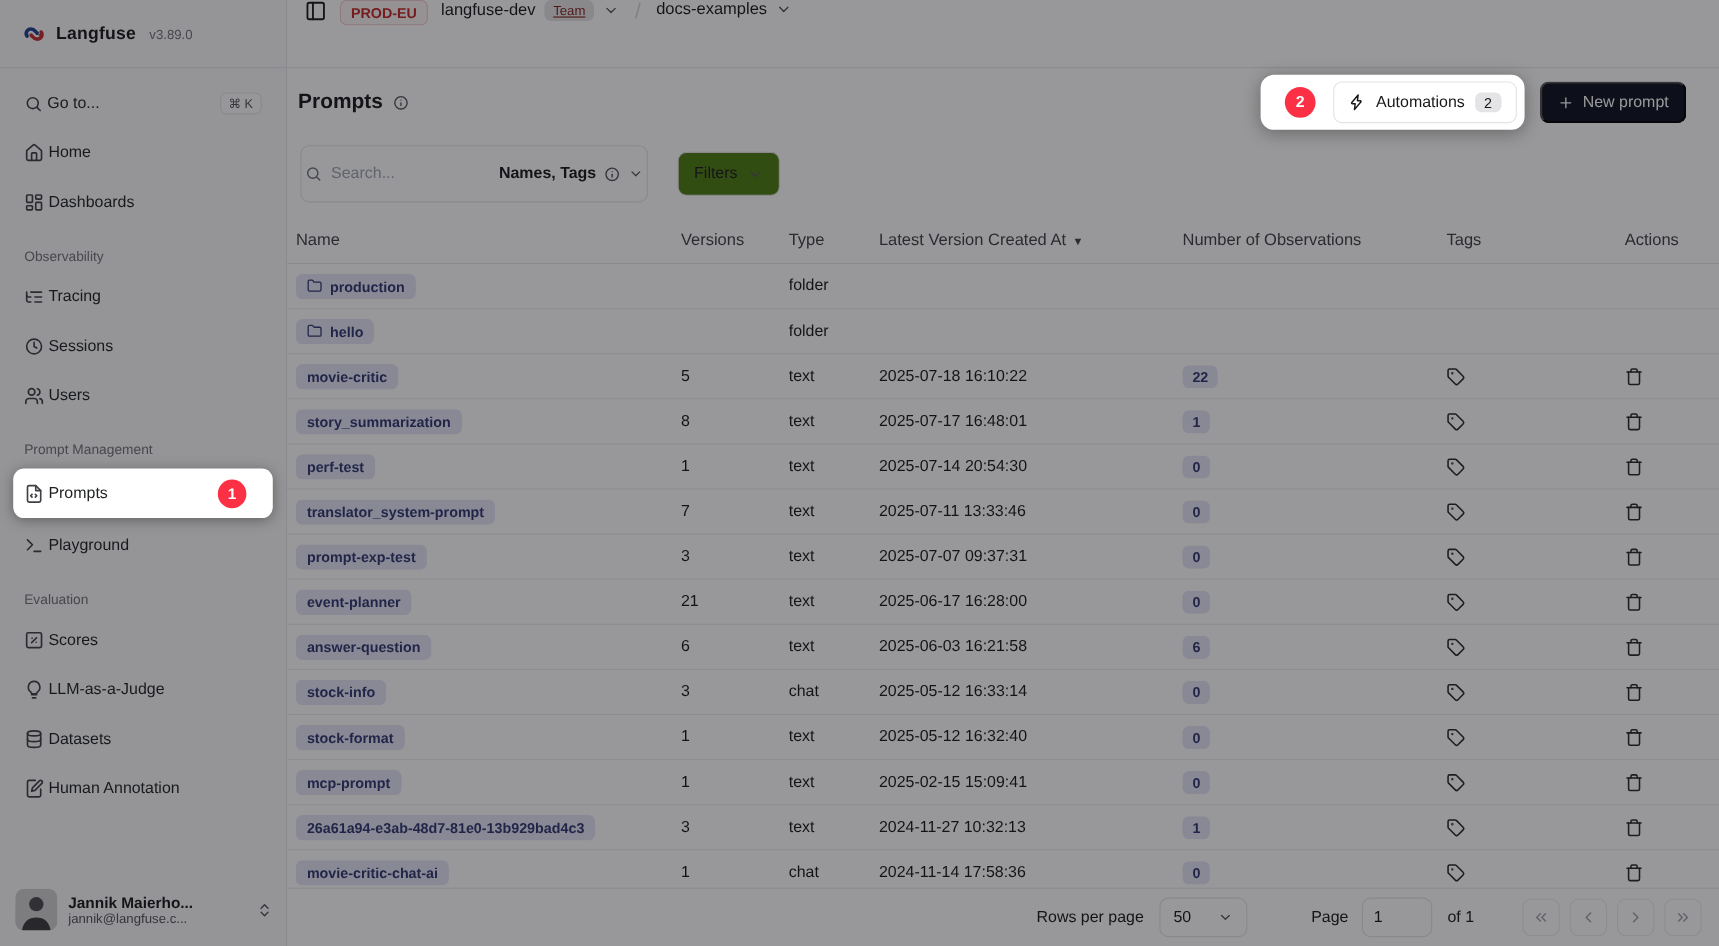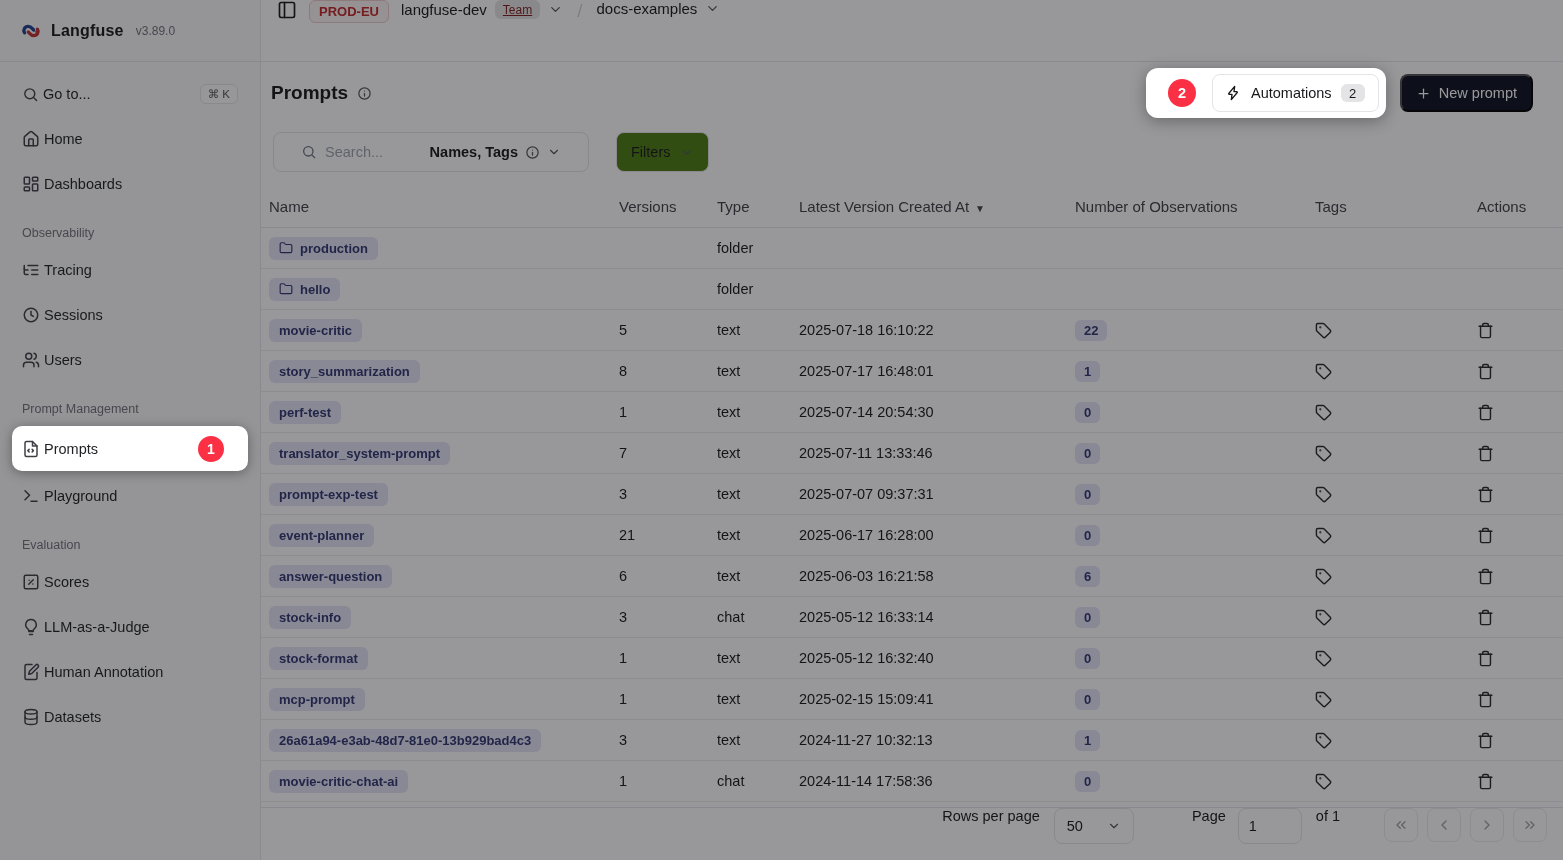--- a/index.html
+++ b/index.html
@@ -41,39 +41,39 @@
   .page-title { font-size:19px; font-weight:700; color:#18181b; }
   .title-info { margin-left:9px; color:#52525b; }
   .ph-spacer { flex:1; }
   .callout { position:relative; z-index:50; display:flex; align-items:center; gap:16px; background:#fff; border-radius:12px; padding:6px 7px 6px 6px; box-shadow:0 3px 16px rgba(0,0,0,.32); }
   .callout .red-badge { width:28px; height:28px; margin-left:16px; font-size:14.5px; }
   .btn-automations { display:flex; align-items:center; gap:9px; height:38px; padding:0 13px; border:1px solid #e4e4e7; border-radius:8px; background:#fff; font-size:14.5px; font-weight:500; color:#18181b; cursor:default; }
   .count-badge { background:#e4e4e7; border-radius:6px; padding:1.5px 8.5px; font-size:13px; color:#18181b; }
   .btn-new { display:flex; align-items:center; gap:8px; height:38px; padding:0 14px; background:#0b101f; color:#fff; border-radius:8px; font-size:14.5px; font-weight:500; margin-left:14px; cursor:default; }
 
   .toolbar { display:flex; align-items:center; padding:8px 12px 14px; flex:none; }
-  .searchbox { display:flex; align-items:center; gap:8px; height:40px; width:316px; border:1px solid #e4e4e7; border-radius:8px; padding:0 27px; color:#6b7280; }
+  .searchbox { display:flex; align-items:center; gap:8px; height:52px; width:316px; border:1px solid #e4e4e7; border-radius:8px; padding:0 3px; color:#6b7280; }
   .searchbox input { border:none; outline:none; flex:1; min-width:0; font-size:14.5px; color:#18181b; font-family:inherit; background:transparent; }
   .searchbox input::placeholder { color:#9ca3af; }
   .scope-btn { display:flex; align-items:center; gap:7px; font-size:14.5px; font-weight:600; color:#18181b; cursor:default; flex:none; }
   .scope-btn .svg-icon { color:#52525b; }
   .btn-filters { display:flex; align-items:center; gap:9px; height:40px; padding:0 14px; margin-left:27px; border:1px solid #e4e4e7; border-radius:8px; background:#4d7c0f; font-size:14.5px; font-weight:500; color:#18181b; cursor:default; }
 
   .table { flex:1; overflow:hidden; }
   .thead, .trow { display:grid; grid-template-columns:350px 98px 82px 276px 240px 162px 1fr; align-items:center; }
   .thead { height:42px; border-bottom:1px solid #e5e7eb; color:#3f3f46; font-size:15px; font-weight:500; }
   .cell { padding-left:8px; white-space:nowrap; overflow:hidden; }
   .sort-ind { font-size:10px; margin-left:6px; color:#3f3f46; }
   .trow { height:41px; border-bottom:1px solid #ebebee; font-size:14.5px; color:#18181b; }
   .pill { display:inline-flex; align-items:center; gap:7px; background:#e3e4f7; color:#30366f; font-weight:700; font-size:13px; border-radius:6px; padding:4px 10px; max-width:334px; overflow:hidden; white-space:nowrap; }
   .pill .svg-icon { color:#30366f; }
   .obs { padding:3px 9px; }
   .icon-cell { color:#27272a; display:flex; align-items:center; }
 
-  .footer { height:53px; border-top:1px solid #e5e7eb; display:flex; align-items:flex-start; justify-content:flex-end; padding:0 16px; font-size:14.5px; color:#18181b; flex:none; }
+  .footer { height:53px; border-top:1px solid #e5e7eb; display:flex; align-items:center; justify-content:flex-end; padding:0 16px; font-size:14.5px; color:#18181b; flex:none; }
   .select-box { display:flex; align-items:center; gap:24px; border:1px solid #e4e4e7; border-radius:8px; height:36px; padding:0 12px; margin-left:14px; color:#18181b; }
   .select-box .svg-icon { color:#52525b; }
   .page-label { margin-left:58px; }
   .page-input { width:64px; height:36px; border:1px solid #e4e4e7; border-radius:8px; padding:0 10px; font-size:14.5px; color:#18181b; margin-left:12px; font-family:inherit; outline:none; }
   .of-label { margin-left:14px; }
   .pager { display:flex; gap:9px; margin-left:44px; }
   .pg-btn { width:34px; height:34px; border:1px solid #ebebee; border-radius:8px; display:flex; align-items:center; justify-content:center; color:#a1a1aa; background:#fff; }
 
   .svg-icon { display:block; flex:none; }
 </style>
@@ -181,36 +181,55 @@
           <div class="nav-item">
             <svg viewBox="0 0 24 24" width="18" height="18" fill="none" stroke="currentColor" stroke-width="2" stroke-linecap="round" stroke-linejoin="round" class="svg-icon">
               <path d="M9 18h6"></path>
               <path d="M10 22h4"></path>
               <path d="M12 2a7 7 0 0 0-4.2 12.6c.7.6 1.2 1.5 1.2 2.4h6c0-.9.5-1.8 1.2-2.4A7 7 0 0 0 12 2z"></path>
             </svg>
             <span class="nav-label">LLM-as-a-Judge</span>
           </div>
           <div class="nav-item">
             <svg viewBox="0 0 24 24" width="18" height="18" fill="none" stroke="currentColor" stroke-width="2" stroke-linecap="round" stroke-linejoin="round" class="svg-icon">
-              <path d="M13.4 2H6a2 2 0 0 0-2 2v16a2 2 0 0 0 2 2h12a2 2 0 0 0 2-2v-7.4"></path>
-              <path d="M18.4 2.6a2.1 2.1 0 0 1 3 3L13 14l-4 1 1-4z"></path>
-            </svg>
-            <span class="nav-label">Human Annotation</span>
-          </div>
-          <div class="nav-item">
-            <svg viewBox="0 0 24 24" width="18" height="18" fill="none" stroke="currentColor" stroke-width="2" stroke-linecap="round" stroke-linejoin="round" class="svg-icon">
               <ellipse cx="12" cy="5" rx="8" ry="3"></ellipse>
               <path d="M4 5v14c0 1.66 3.58 3 8 3s8-1.34 8-3V5"></path>
               <path d="M4 12c0 1.66 3.58 3 8 3s8-1.34 8-3"></path>
             </svg>
             <span class="nav-label">Datasets</span>
           </div>
+          <div class="nav-item">
+            <svg viewBox="0 0 24 24" width="18" height="18" fill="none" stroke="currentColor" stroke-width="2" stroke-linecap="round" stroke-linejoin="round" class="svg-icon">
+              <path d="M13.4 2H6a2 2 0 0 0-2 2v16a2 2 0 0 0 2 2h12a2 2 0 0 0 2-2v-7.4"></path>
+              <path d="M18.4 2.6a2.1 2.1 0 0 1 3 3L13 14l-4 1 1-4z"></path>
+            </svg>
+            <span class="nav-label">Human Annotation</span>
+          </div>
         </div>
     </nav>
 
+    <div class="user-row">
+      <div class="avatar">
+        <svg width="38" height="38" viewBox="0 0 38 38">
+          <rect width="38" height="38" fill="#cfcfd2"></rect>
+          <circle cx="19" cy="14" r="6.5" fill="#4a4a4e"></circle>
+          <path d="M6 38c1-8 6-12 13-12s12 4 13 12z" fill="#3a3a3e"></path>
+        </svg>
+      </div>
+      <div class="user-meta">
+        <div class="user-name">Jannik Maierho...</div>
+        <div class="user-email">jannik@langfuse.c...</div>
+      </div>
+      <span class="svg-icon" id="user-chevrons" style="color:#52525b">
+          <svg viewBox="0 0 24 24" width="15" height="15" fill="none" stroke="currentColor" stroke-width="2" stroke-linecap="round" stroke-linejoin="round" class="svg-icon">
+            <path d="m7 15 5 5 5-5"></path>
+            <path d="m7 9 5-5 5 5"></path>
+          </svg>
+        </span>
+    </div>
   </aside>
 
   <div class="main">
 
     <div class="topbar">
       <span class="svg-icon" id="panel-toggle" style="color:#18181b">
           <svg viewBox="0 0 24 24" width="20" height="20" fill="none" stroke="currentColor" stroke-width="2" stroke-linecap="round" stroke-linejoin="round" class="svg-icon">
             <rect width="18" height="18" x="3" y="3" rx="2"></rect>
             <path d="M9 3v18"></path>
           </svg>

